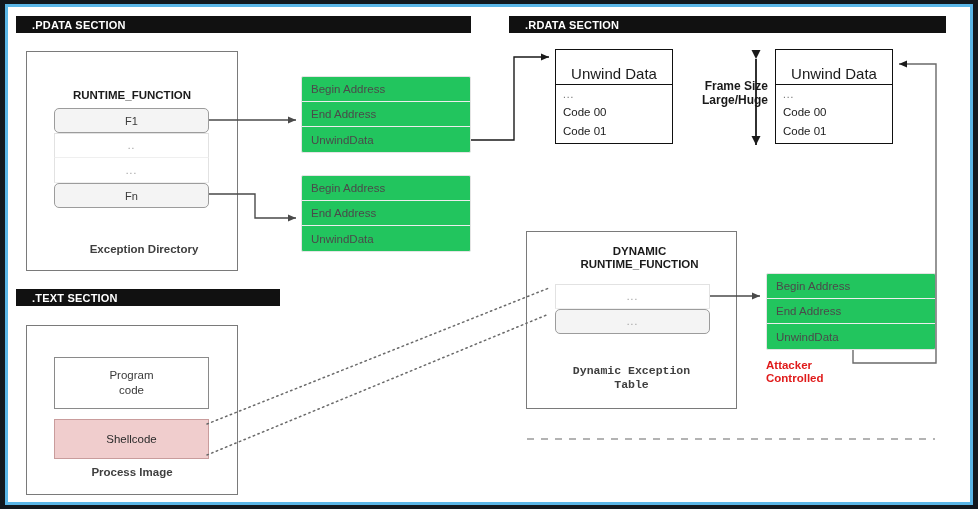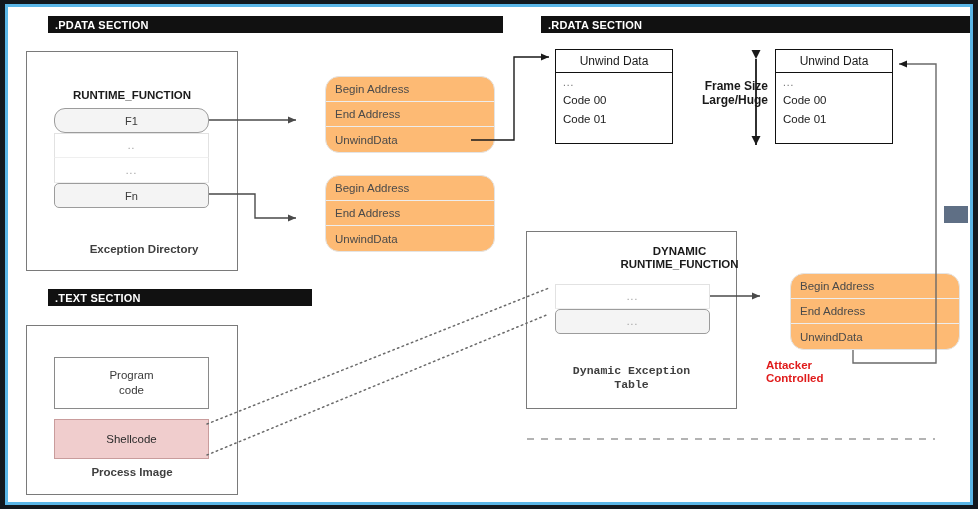--- a/index.html
+++ b/index.html
@@ -26,23 +26,22 @@
   }
 
   
   .sec-bar{
     position:absolute;
     color:#ffffff;
     font-weight:bold;
     font-size:11px;
     letter-spacing:.2px;
     display:flex;align-items:center;
-    padding-left:7px;
-    box-sizing:border-box;
-    margin-left:32px;
+    padding-left:16px;
+    box-sizing:border-box;
   }
   .sec-bar.dark{background:#111111;height:17px;}
   .sec-bar.slate{background:#5f6f85;height:17px;}
 
   
   .outline-box{
     position:absolute;
     border:1.5px solid #7a7a7a;
     background:#ffffff;
     box-sizing:border-box;
@@ -78,25 +77,24 @@
   }
   .stack .row.shade{background:#f4f4f4;border:1px solid #9c9c9c;border-radius:5px;}
   .stack .row.first{border-top:1px solid #e2e2e2;border-top-left-radius:5px;border-top-right-radius:5px;}
   .stack .row .dots{color:#9a9a9a;letter-spacing:1px;font-size:10px;}
   .stack .row.pink{background:#f0cdcd;border:1px solid #b98f8f;border-radius:5px;color:#2a2a2a;}
 
   
   .addr-card{
     position:absolute;
     border:1px solid #e4e4e4;
-    border-radius:14px;
-    background:#fdba74;
+    border-radius:2px;
+    background:#22c55e;
     box-sizing:border-box;
     overflow:hidden;
-    margin-left:24px;
   }
   .addr-card .arow{
     box-sizing:border-box;
     height:25px;
     display:flex;align-items:center;
     padding-left:9px;
     font-size:11.5px;color:#4a4a4a;
     border-bottom:1px solid #ededed;
   }
   .addr-card .arow:last-child{border-bottom:none;}
@@ -105,21 +103,21 @@
   .uw-card{
     position:absolute;
     border:1.4px solid #111;
     background:#fff;
     box-sizing:border-box;
   }
   .uw-card .uw-head{
     height:22px;
     border-bottom:1.4px solid #111;
     display:flex;align-items:center;justify-content:center;
-    font-size:12px;color:#1a1a1a;
+    font-size:15px;color:#1a1a1a;margin-top:12px;
   }
   .uw-card .uw-body{padding:3px 0 0 7px;}
   .uw-card .uw-line{
     font-size:11.5px;color:#1a1a1a;height:19px;line-height:19px;
   }
   .uw-card .uw-line.dots{color:#6a6a6a;letter-spacing:1px;height:15px;line-height:13px;font-size:10px;}
 
   
   #wires{position:absolute;left:0;top:0;width:962px;height:495px;pointer-events:none;}
 
@@ -149,21 +147,21 @@
 
     <div class="sec-bar slate" style="left:501px;top:199px;width:427px;">HEAP MEMORY</div>
 
     <div class="outline-box" style="left:501px;top:45px;width:435px;height:410px;border:none;"></div>
 
     <div class="outline-box" style="left:18px;top:44px;width:212px;height:220px;"></div>
 
     <div class="title-bold" style="left:18px;top:82px;width:212px;">RUNTIME_FUNCTION</div>
 
     <div class="stack" style="left:46px;top:101px;width:155px;">
-      <div class="row shade" style="height:25px;border-radius:11px;">
+      <div class="row shade" style="height:25px;">
         <span>F1</span>
       </div>
       <div class="row first" style="height:25px;border-top-left-radius:0;border-top-right-radius:0;">
         <span class="dots">..</span>
       </div>
       <div class="row" style="height:25px;">
         <span class="dots">...</span>
       </div>
       <div class="row shade" style="height:25px;">
         <span>Fn</span>
@@ -217,21 +215,21 @@
     </div>
 
     <div style="position:absolute;left:46px;top:412px;width:155px;height:40px;background:#f0cdcd;border:1px solid #c99c9c;box-sizing:border-box;display:flex;align-items:center;justify-content:center;font-size:11.5px;color:#2a2a2a;">
       <span>Shellcode</span>
     </div>
 
     <div class="caption" style="left:18px;top:459px;width:212px;">Process Image</div>
 
     <div class="outline-box" style="left:518px;top:224px;width:211px;height:178px;"></div>
 
-    <div class="title-bold" style="left:518px;top:238px;width:227px;padding-left:40px;">
+    <div class="title-bold" style="left:518px;top:238px;width:227px;">
       <span>DYNAMIC</span><br>
       <span>RUNTIME_FUNCTION</span>
     </div>
 
     <div class="stack" style="left:547px;top:277px;width:155px;">
       <div class="row first" style="height:25px;border-top-left-radius:0;border-top-right-radius:0;">
         <span class="dots">...</span>
       </div>
       <div class="row shade" style="height:25px;">
         <span class="dots">...</span>

